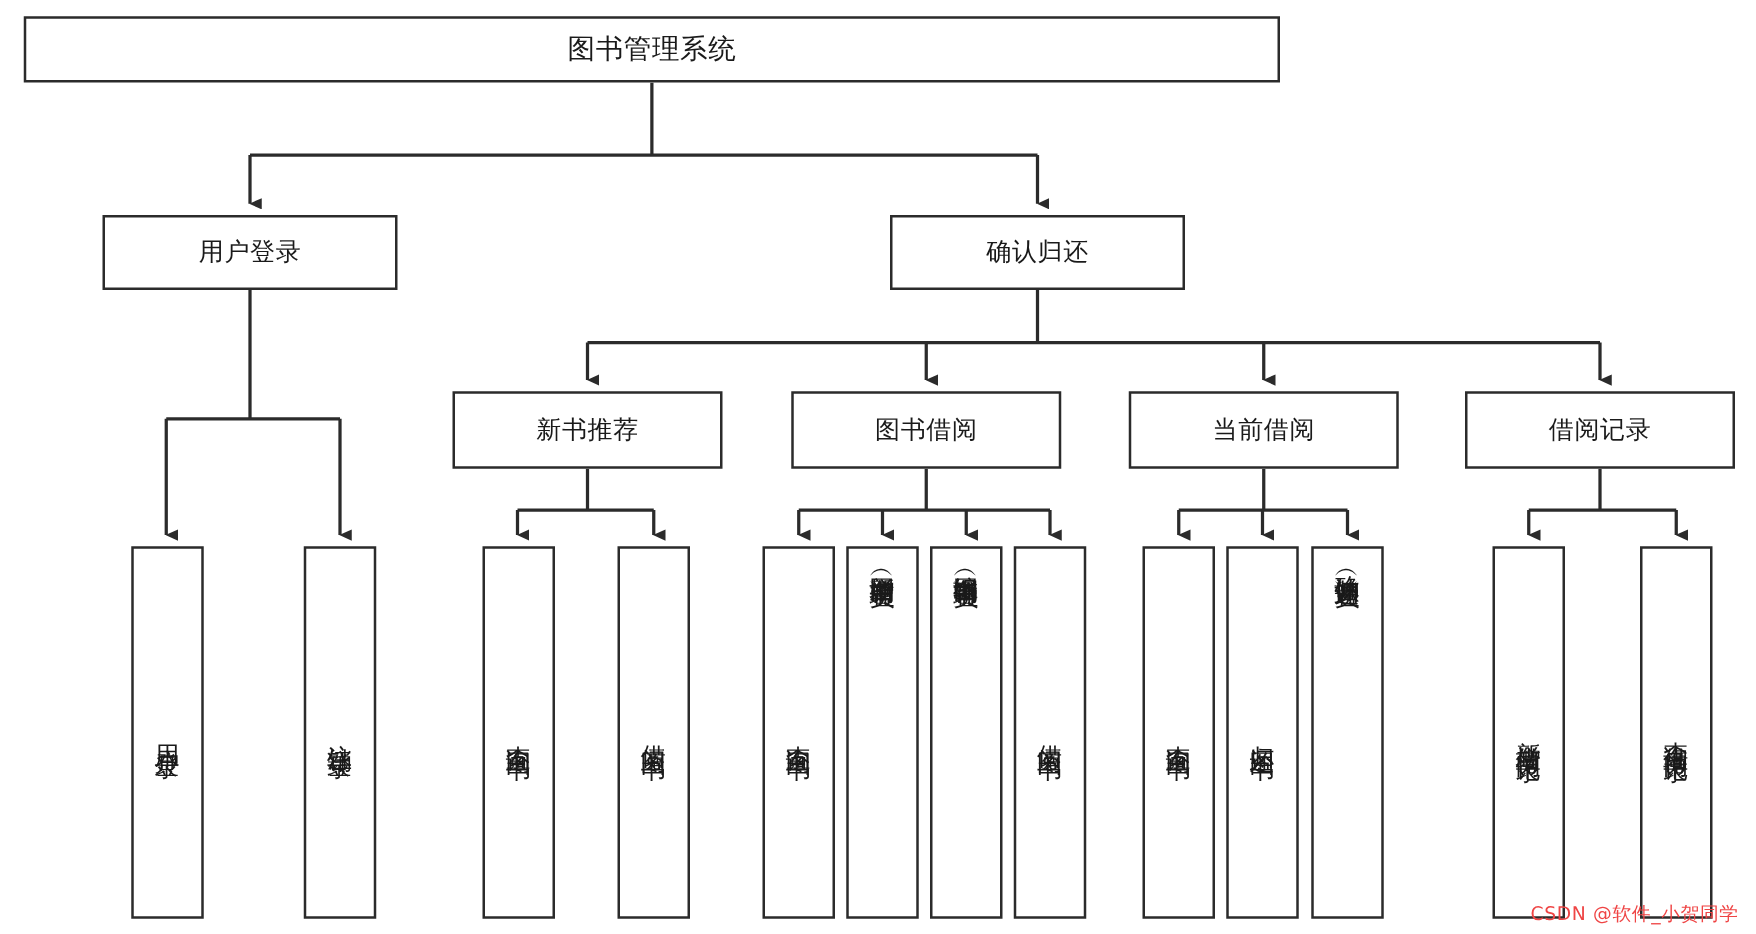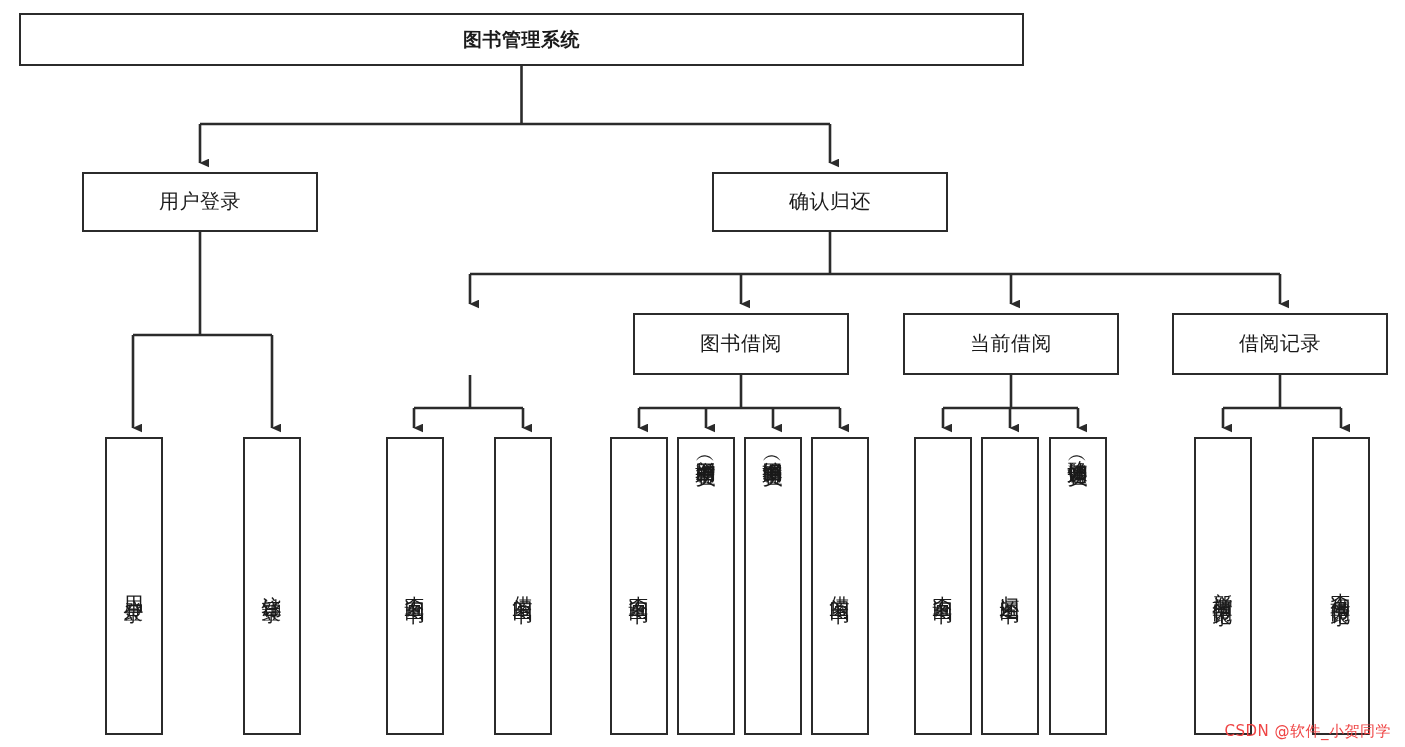--- a/index.html
+++ b/index.html
@@ -39,22 +39,21 @@
     text-align: center;
     line-height: 1.18;
     letter-spacing: 0.5px;
   }
   
   .node.root {
     left: 19px;
     top: 13px;
     width: 1005px;
     height: 53px;
-    font-size: 19px;
-    font-weight: bold;
+    font-size: 22px;
   }
   
   .node.lvl2 {
     height: 60px;
     font-size: 20px;
   }
   .node.n-user-login   { left: 82px;  top: 172px; width: 236px; }
   .node.n-book-manage  { left: 712px; top: 172px; width: 236px; }
   
   .node.lvl3 {
@@ -160,20 +159,23 @@
     <span class="label">图书管理系统</span>
   </div>
 
   <div class="node lvl2 n-user-login">
     <span class="label">用户登录</span>
   </div>
   <div class="node lvl2 n-book-manage">
     <span class="label">确认归还</span>
   </div>
 
+  <div class="node lvl3 n-new-book">
+    <span class="label">新书推荐</span>
+  </div>
   <div class="node lvl3 n-current">
     <span class="label">当前借阅</span>
   </div>
   <div class="node lvl3 n-borrow">
     <span class="label">图书借阅</span>
   </div>
   <div class="node lvl3 n-record">
     <span class="label">借阅记录</span>
   </div>
 

